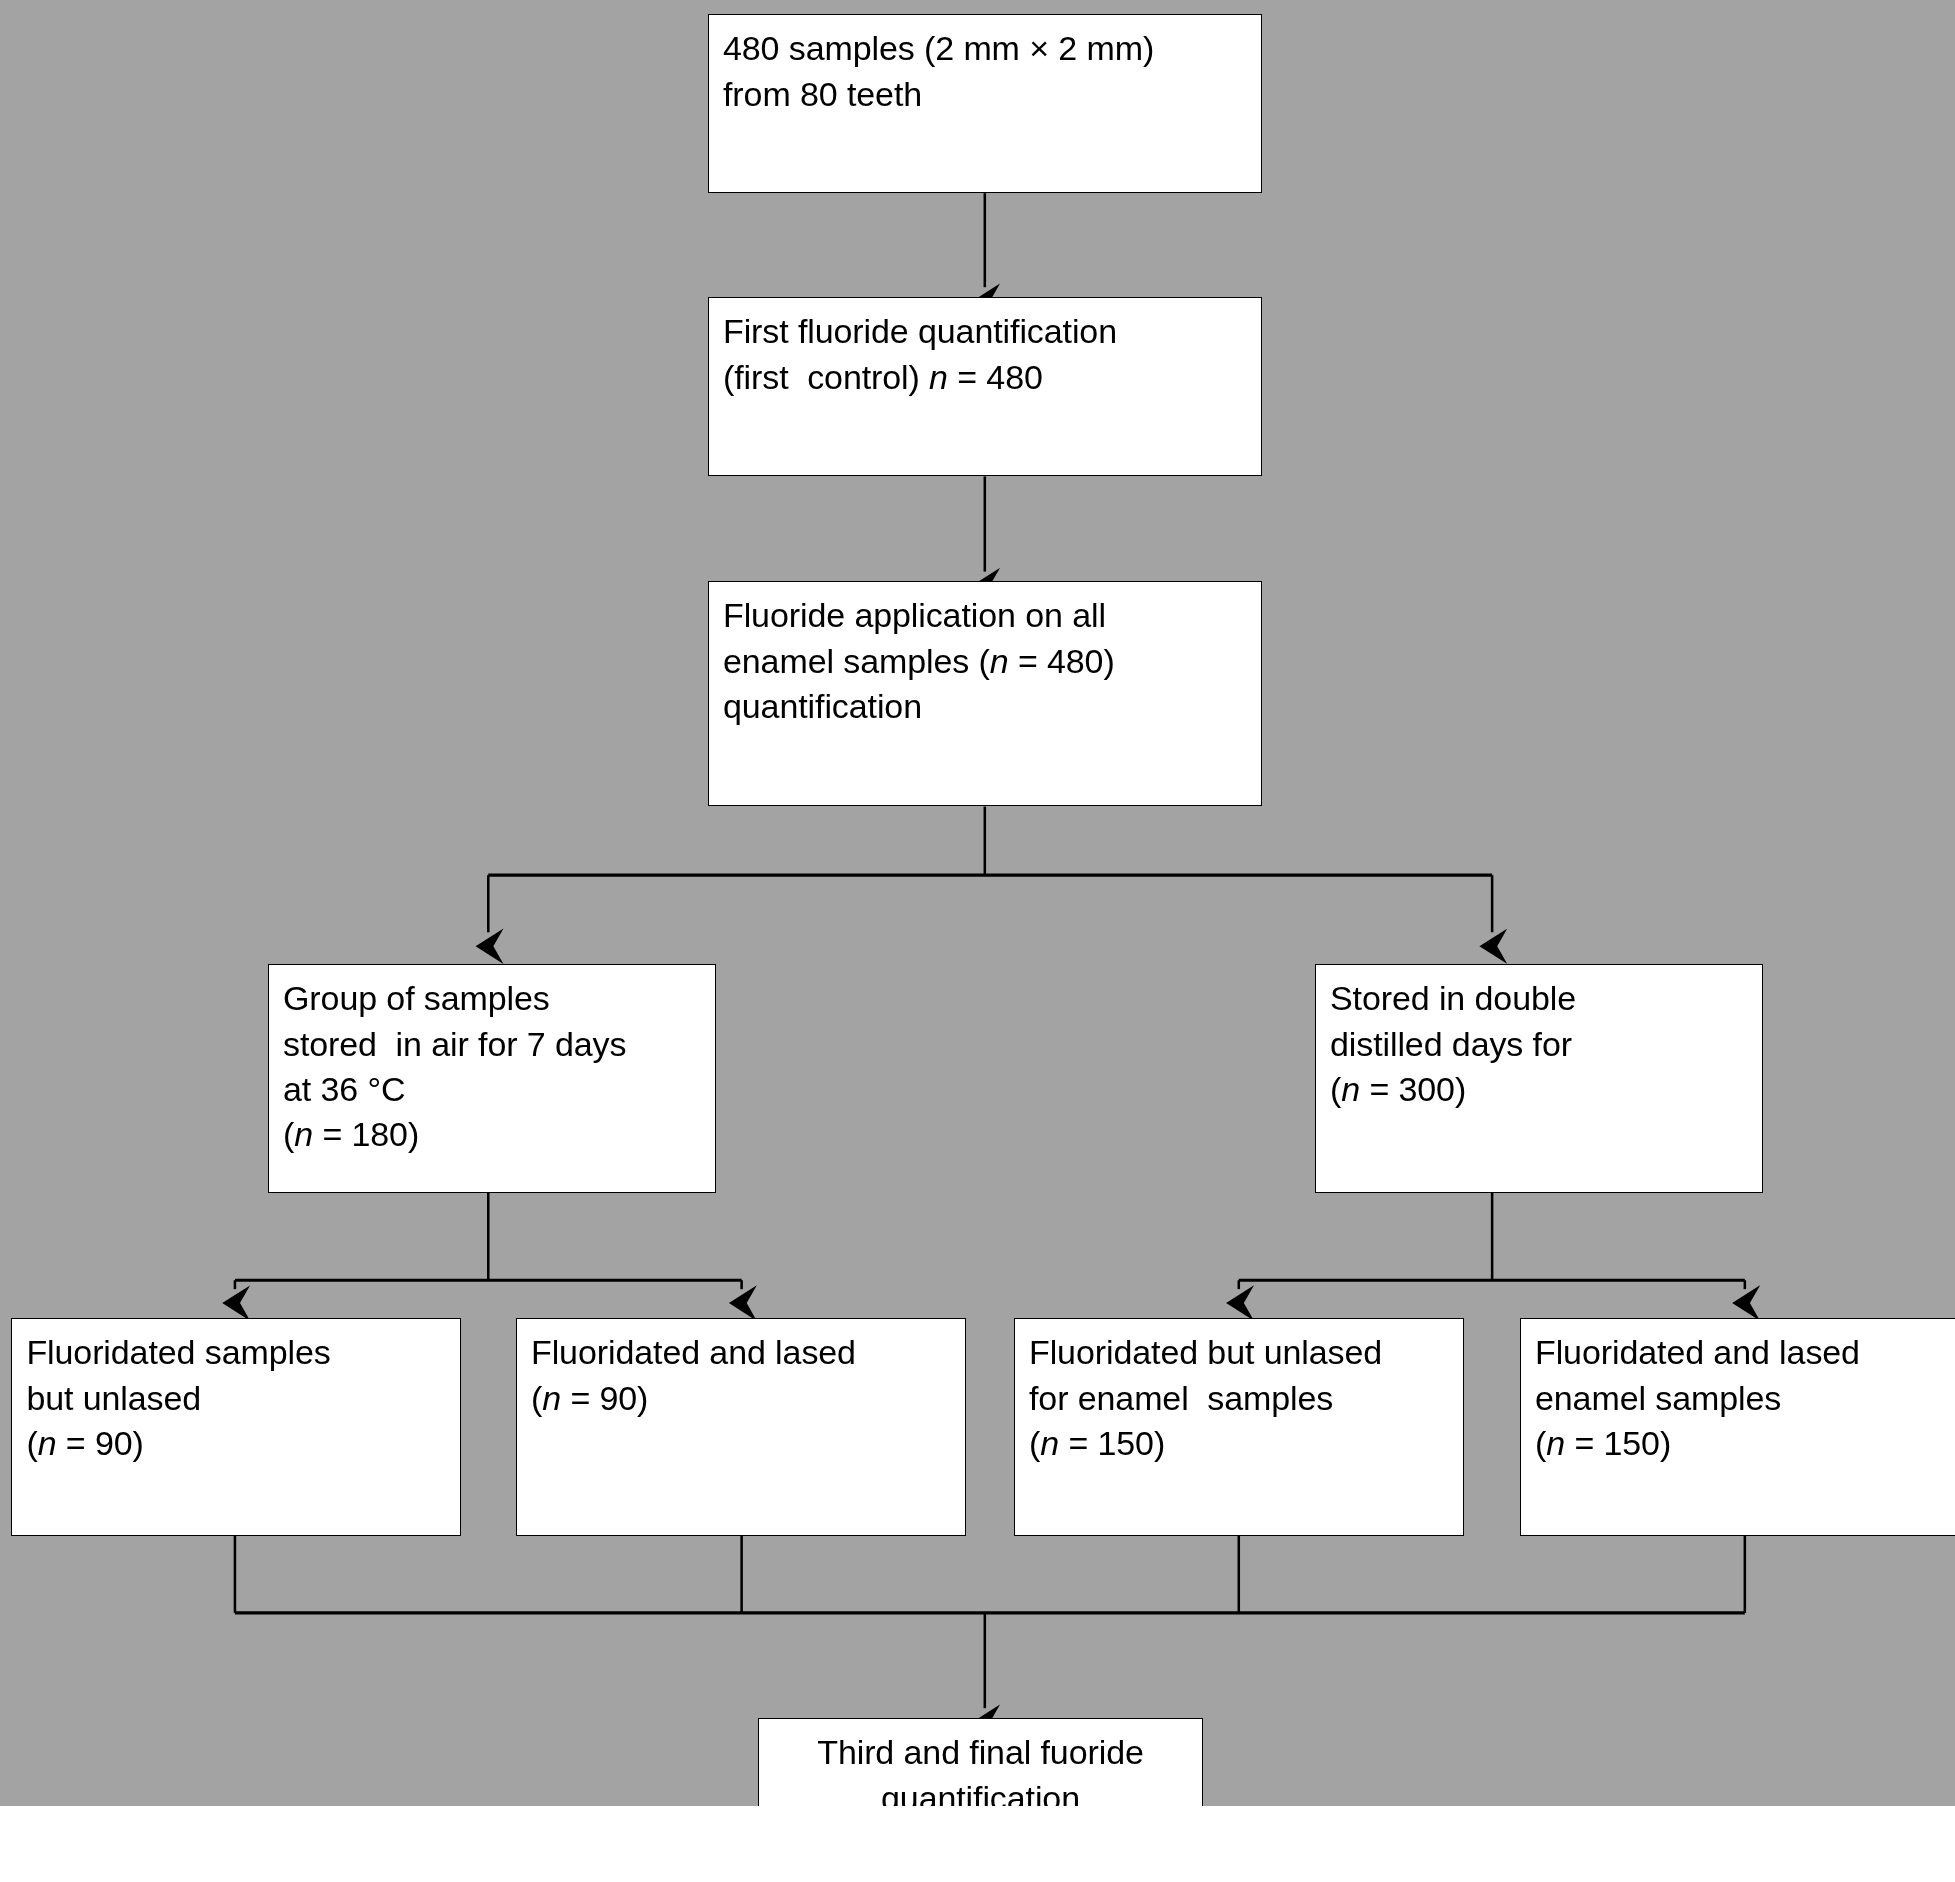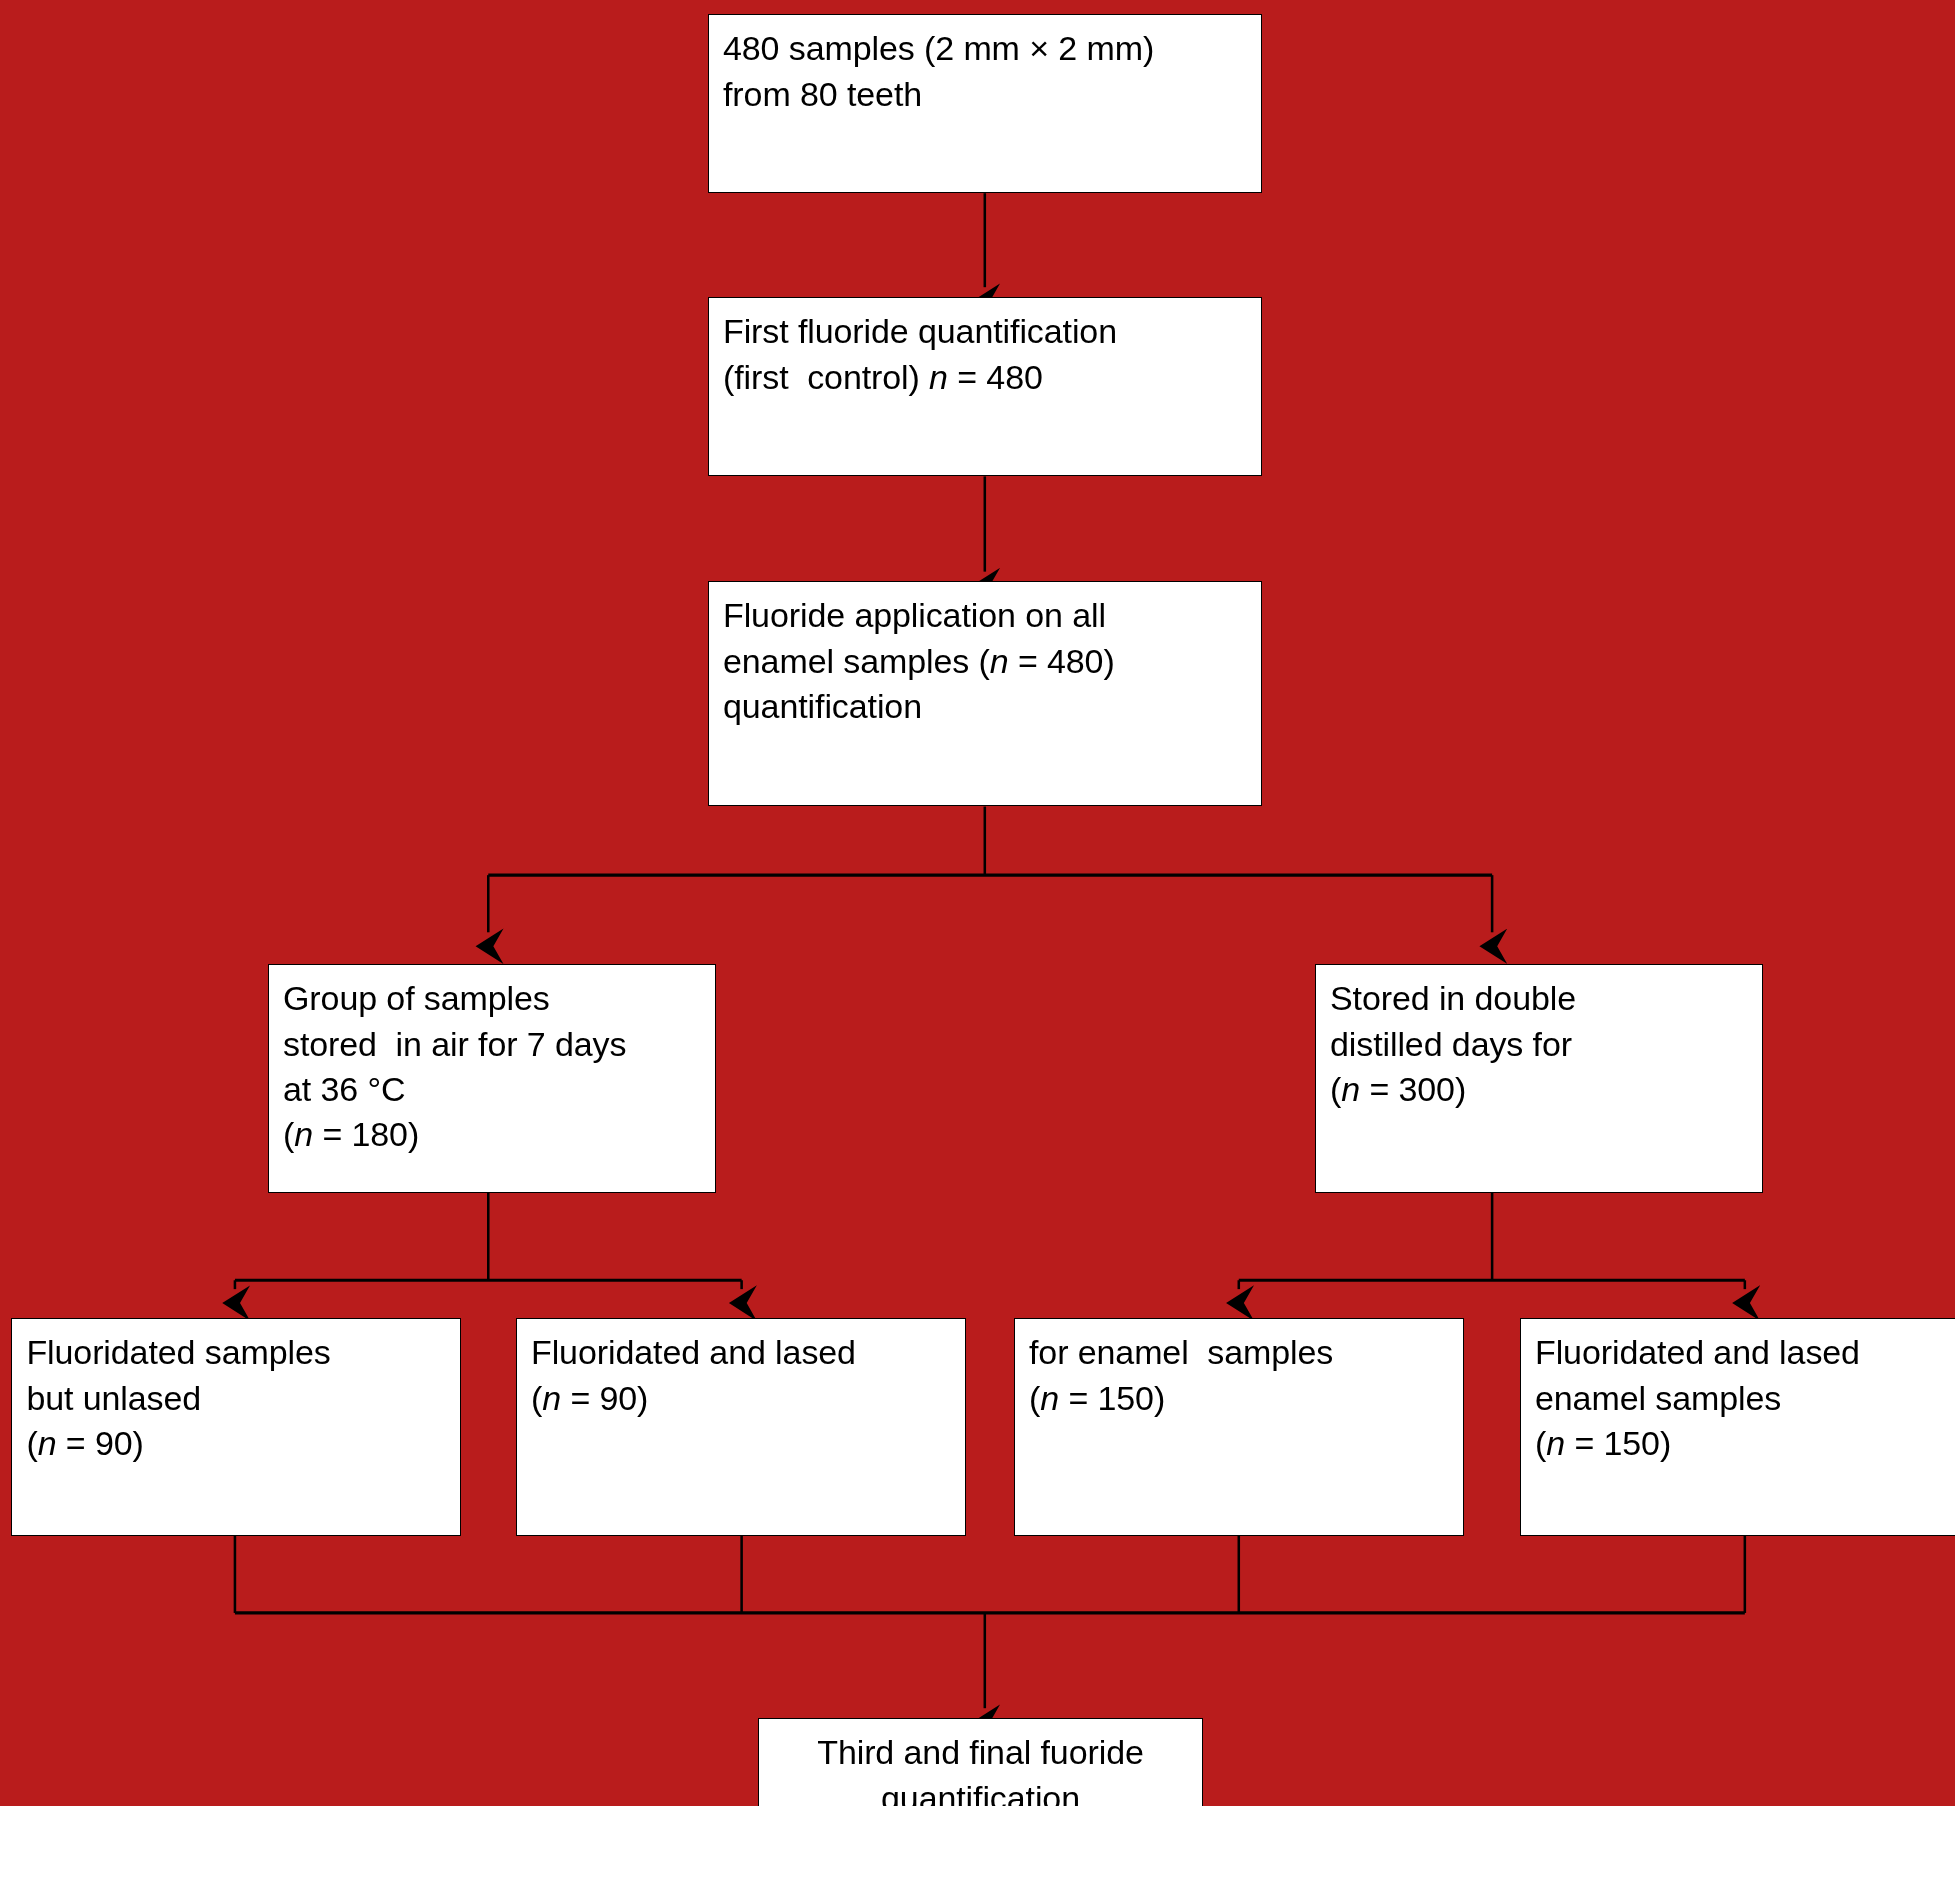--- a/index.html
+++ b/index.html
@@ -4,21 +4,21 @@
 <style>
   html, body {
     margin: 0;
     padding: 0;
     background: #ffffff;
   }
   #canvas {
     position: relative;
     width: 1955px;
     height: 1806px;
-    background: #b91c1c;
+    background: #a3a3a3;
     font-family: "Liberation Sans", sans-serif;
     color: #000000;
     overflow: hidden;
   }
   .node {
     position: absolute;
     box-sizing: border-box;
     border: 1.9px solid #000000;
     background: #ffffff;
     padding: 11.4px 14px 6.4px 14px;
@@ -126,20 +126,21 @@
     <div class="line">but unlased</div>
     <div class="line">(<em>n</em> = 90)</div>
   </div>
 
   <div class="node" style="left:516px; top:1318px; width:450px; height:218px;">
     <div class="line">Fluoridated and lased</div>
     <div class="line">(<em>n</em> = 90)</div>
   </div>
 
   <div class="node" style="left:1014px; top:1318px; width:450px; height:218px;">
+    <div class="line">Fluoridated but unlased</div>
     <div class="line">for enamel  samples</div>
     <div class="line">(<em>n</em> = 150)</div>
   </div>
 
   <div class="node" style="left:1520px; top:1318px; width:436px; height:218px;">
     <div class="line">Fluoridated and lased</div>
     <div class="line">enamel samples</div>
     <div class="line">(<em>n</em> = 150)</div>
   </div>
 

